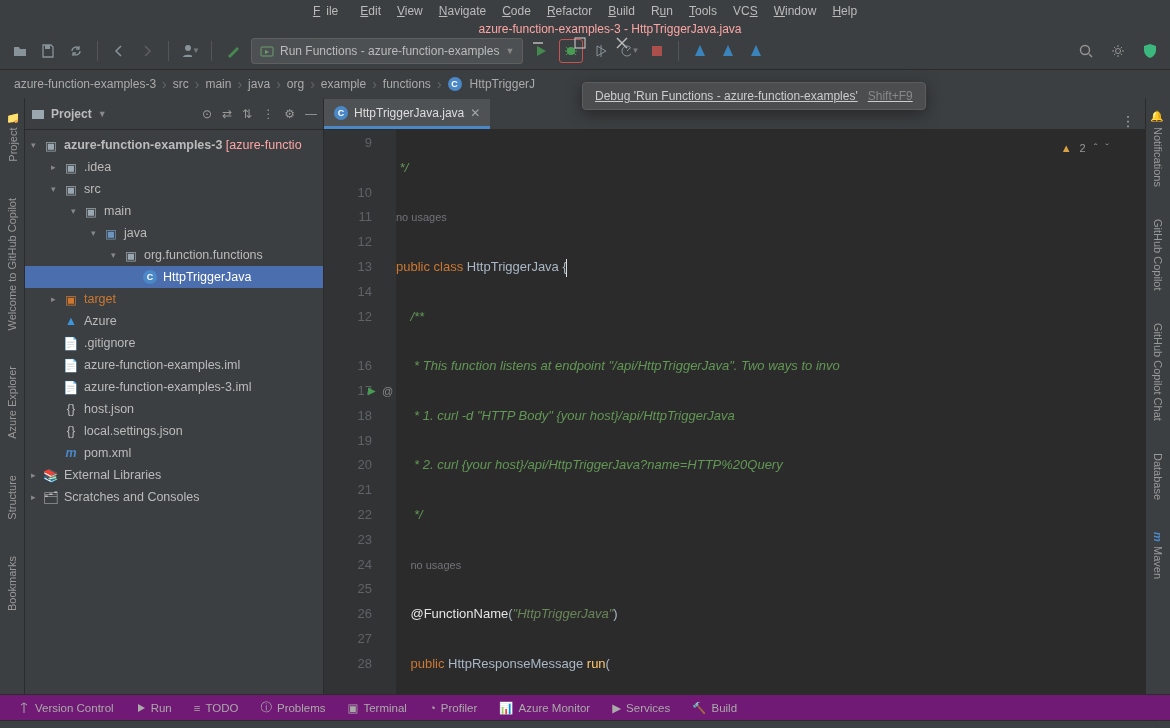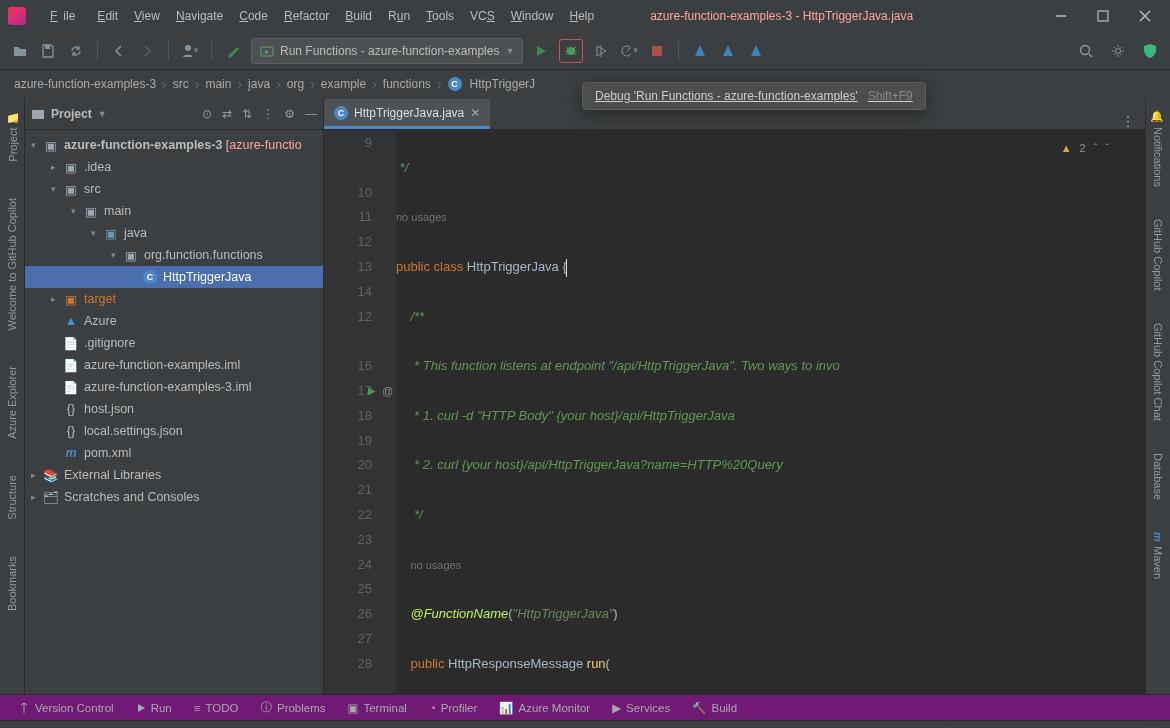--- a/index.html
+++ b/index.html
@@ -1,19 +1,19 @@
 <!DOCTYPE html>
 <html><head>
 <meta charset="utf-8">
 <style>
 * { margin:0; padding:0; box-sizing:border-box; font-family:"Segoe UI",Arial,sans-serif; }
 body { background:#3c3f41; color:#bbb; font-size:12px; width:1170px; height:728px; overflow:hidden; position:relative; }
 
 
-.titlebar { height:32px; background:#3c3f41; display:flex; align-items:center; padding:0 8px; }
+.titlebar { height:32px; background:#3c3f41; display:flex; align-items:center; padding:0 8px;flex-direction:column; }
 .titlebar .logo { width:18px; height:18px; background:linear-gradient(135deg,#fe315d,#b12a8a); border-radius:3px; margin-right:18px; }
 .titlebar .menu { display:flex; gap:4px; }
 .titlebar .menu span { padding:4px 6px; cursor:pointer; }
 .titlebar .menu span u { text-decoration:underline; }
 .titlebar .title { flex:1; text-align:left; padding-left:50px; color:#fca5a5; }
 .titlebar .winbtns { display:flex; gap:28px; align-items:center; padding-right:10px;}
 .winbtn { width:14px; height:14px; position:relative; }
 .winbtn svg { width:14px; height:14px; }
 
 
@@ -56,21 +56,21 @@
 .code { flex:1; display:flex; font-family:"JetBrains Mono","Consolas",monospace; font-size:13px; line-height:24.8px; overflow:hidden; position:relative;}
 .gutter { width:72px; background:#313335; text-align:right; padding-right:24px; color:#606366; position:relative; padding-top:1px;}
 .gutter .ln { height:24.8px; position:relative;}
 .gutter .runmark { position:absolute; left:44px; color:#499c54; font-size:10px;}
 .gutter .atmark { position:absolute; left:58px; color:#888; font-size:11px;}
 .codelines { flex:1; padding-top:1px; white-space:pre; overflow:hidden; }
 .codelines .line { height:24.8px; color:#a9b7c6; }
 .kw { color:#cc7832; }
 .str { color:#6a8759; font-style:italic; }
 .cm { color:#629755; font-style:italic; }
-.ann { color:#bef264;font-style:italic; }
+.ann { color:#e5e5e5; }
 .fn { color:#ffc66d; }
 .cls { color:#a9b7c6; }
 .usages { color:#72737a; font-size:11px; font-style:normal; }
 .caret { border-left:1px solid #ddd; display:inline-block; height:18px; vertical-align:middle; margin-left:-1px;}
 .insp { position:absolute; top:6px; right:36px; display:flex; align-items:center; gap:8px; color:#999; font-size:11px; z-index:5;}
 .insp .warn { color:#d9a343; font-weight:bold; }
 
 
 .tooltip { position:absolute; top:82px; left:582px; background:#4b4d4f; border:1px solid #5a5c5e; border-radius:4px; padding:6px 12px; color:#ccc; box-shadow:0 4px 16px rgba(0,0,0,0.4); z-index:100; display:flex; gap:10px; align-items:center;text-decoration:underline;}
 .tooltip .sc { color:#888; }

